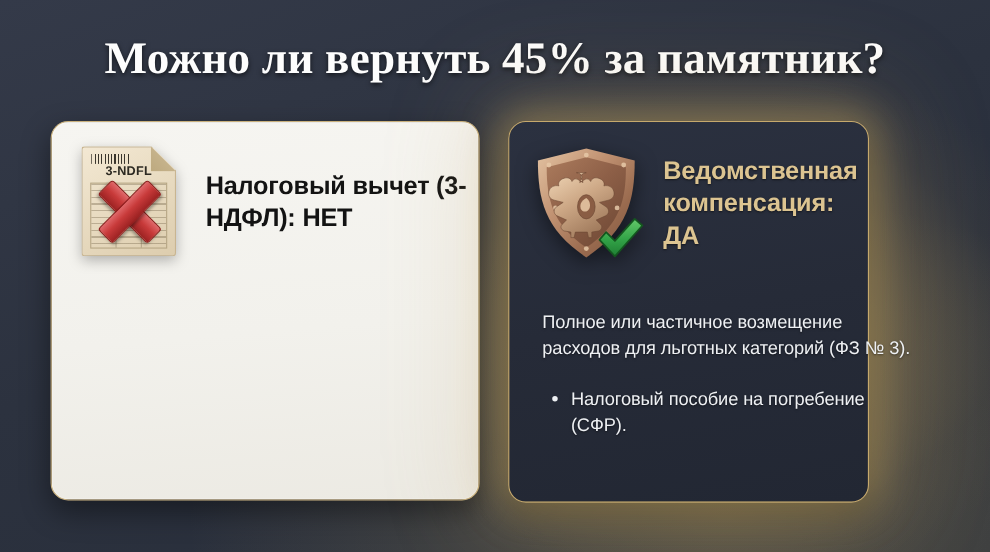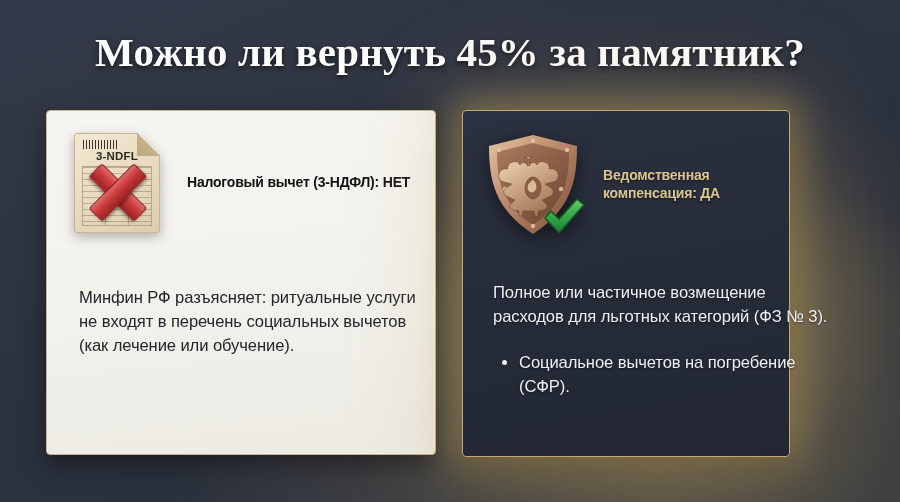--- a/index.html
+++ b/index.html
@@ -17,39 +17,39 @@
   }
   
   #title{
     position:absolute;left:0;top:28px;width:900px;text-align:center;
     font-family:"Liberation Serif",serif;font-weight:bold;font-size:41px;
     letter-spacing:0.2px;color:#fdfdfd;
     text-shadow:0 2px 5px rgba(0,0,0,.65);
     white-space:nowrap;
   }
   
-  .card{position:absolute;border-radius:4px;box-sizing:border-box;}
+  .card{position:absolute;border-radius:16px;box-sizing:border-box;}
   #card-left{
     left:46px;top:110px;width:390px;height:345px;
     background:linear-gradient(175deg,#f6f5f1 0%,#f2f1ec 55%,#eceae3 100%);
     border:1.6px solid #c9b07c;
     box-shadow:0 10px 26px rgba(0,0,0,.42), 0 0 0 1px rgba(255,255,255,.25) inset;
   }
   #card-right{
     left:462px;top:110px;width:328px;height:347px;
     background:linear-gradient(170deg,#2b3140 0%,#262b38 50%,#222733 100%);
     border:1.7px solid #c6a96c;
     box-shadow:0 0 34px 10px rgba(205,173,104,.42),
                0 0 90px 26px rgba(190,160,96,.22),
                0 10px 26px rgba(0,0,0,.45);
   }
   
   .hdr{position:absolute;left:0;top:22px;width:100%;display:flex;align-items:center;}
   .icon-wrap{width:140px;flex:0 0 140px;display:flex;justify-content:center;align-items:center;}
-  .hdr-text{font-size:14px;font-weight:bold;line-height:1.27;letter-spacing:-0.2px;}
+  .hdr-text{font-size:23px;font-weight:bold;line-height:1.27;letter-spacing:-0.2px;}
   #hdr-left .hdr-text{color:#131313;}
   #hdr-right .hdr-text{color:#dcc491;text-shadow:0 1px 2px rgba(0,0,0,.55);}
   
   .body-text{
     position:absolute;font-size:16.6px;line-height:1.45;letter-spacing:-0.1px;
   }
   #body-left{left:32px;top:175px;width:340px;color:#23262b;}
   #body-right{left:30px;top:170px;width:345px;color:#eef0f3;text-shadow:0 1px 2px rgba(0,0,0,.5);}
   .bullets{margin:22px 0 0 0;padding:0 0 0 26px;}
   .bullets li{margin:0;padding:0;}
@@ -111,21 +111,20 @@
           <div class="doc-table"></div>
           <div class="redx">
             <span class="a"></span>
               <span class="b"></span>
           </div>
         </div>
       </div>
       <div class="hdr-text">Налоговый вычет (3-НДФЛ): НЕТ</div>
     </div>
 
-    <div class="body-text" id="body-left">Минфин РФ разъясняет: ритуальные услуги не входят в перечень социальных вычетов (как лечение или обучение).</div>
   </div>
 
   <div class="card" id="card-right">
 
     <div class="hdr" id="hdr-right">
       <div class="icon-wrap">
         <div class="shield-wrap">
           <svg width="96" height="104" viewBox="0 0 96 104">
             <defs>
               <linearGradient id="gBez" x1="0" y1="0" x2="1" y2="1">
@@ -173,18 +172,18 @@
             <path d="M4 24 L10 17 L18 25 L36 5 L43 11 L18 39 Z" fill="url(#gChk)" stroke="#14561f" stroke-width="1.6" stroke-linejoin="round"></path>
           </svg>
         </div>
       </div>
       <div class="hdr-text">Ведомственная компенсация: ДА</div>
     </div>
 
     <div class="body-text" id="body-right">
       <div>Полное или частичное возмещение расходов для льготных категорий (ФЗ № 3).</div>
       <ul class="bullets">
-        <li>Социальное вычетов на погребение (СФР).</li>
+        <li>Налоговый пособие на погребение (СФР).</li>
       </ul>
     </div>
   </div>
 
 </div>
 
 </body></html>

